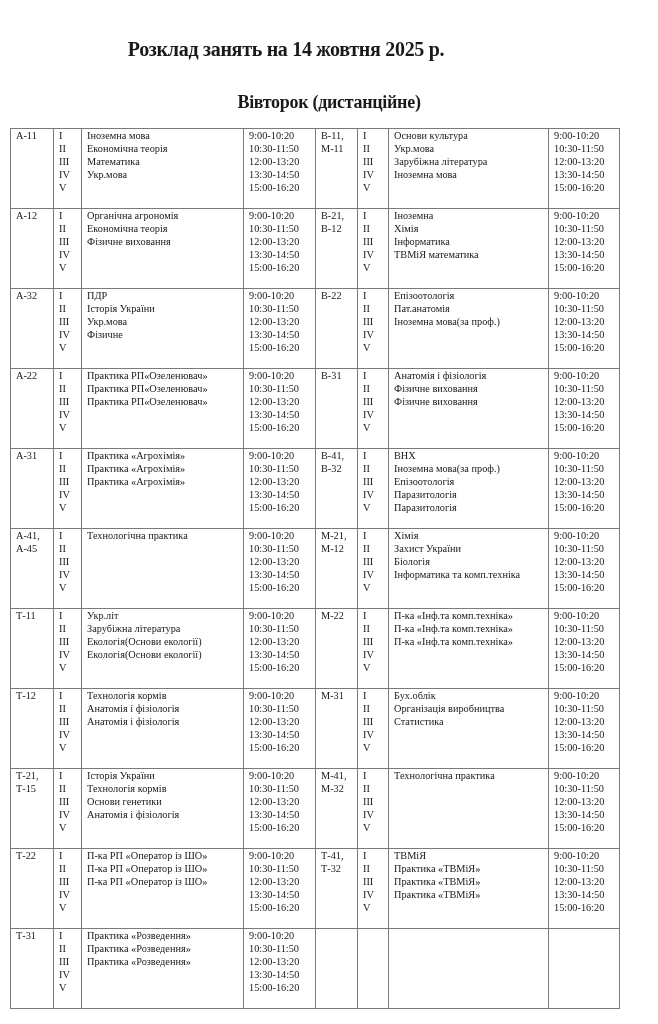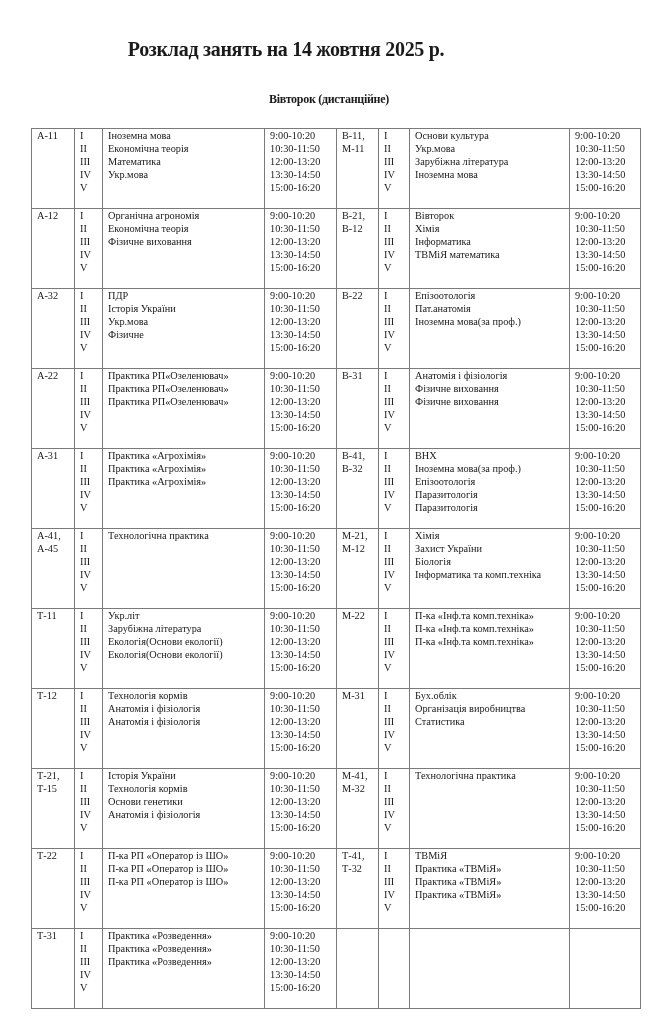--- a/index.html
+++ b/index.html
@@ -6,24 +6,24 @@
   body {
     width: 658px; height: 1024px; position: relative; overflow: hidden;
     font-family: "Liberation Serif", serif; color: #1a1a1a;
   }
   .title {
     position: absolute; top: 38px; left: 0; width: 572px; text-align: center;
     font-weight: bold; font-size: 20px; letter-spacing: -0.3px;
   }
   .subtitle {
     position: absolute; top: 92px; left: 0; width: 658px; text-align: center;
-    font-weight: bold; font-size: 12px; letter-spacing: -0.3px;
+    font-weight: bold; font-size: 18px; letter-spacing: -0.3px;
   }
   table.sched {
-    position: absolute; top: 128px; left: 31px; width: 609px;
+    position: absolute; top: 128px; left: 10px; width: 609px;
     border-collapse: collapse; table-layout: fixed;
     font-size: 10.3px; line-height: 12.9px;
   }
   table.sched td {
     border: 1px solid #7a7a7a; vertical-align: top; padding: 1px 0 0 5px;
     height: 78px; overflow: hidden; white-space: nowrap;
   }
   .line { display: block; }
   col.c-group { width: 43px; }
   col.c-num { width: 28px; }
@@ -129,21 +129,21 @@
           <span class="line">В-12</span>
         </td>
         <td>
           <span class="line">I</span>
           <span class="line">II</span>
           <span class="line">III</span>
           <span class="line">IV</span>
           <span class="line">V</span>
         </td>
         <td>
-          <span class="line">Вівторок</span>
+          <span class="line">Іноземна</span>
           <span class="line">Хімія</span>
           <span class="line">Інформатика</span>
           <span class="line">ТВМіЯ математика</span>
         </td>
         <td>
           <span class="line">9:00-10:20</span>
           <span class="line">10:30-11:50</span>
           <span class="line">12:00-13:20</span>
           <span class="line">13:30-14:50</span>
           <span class="line">15:00-16:20</span>

